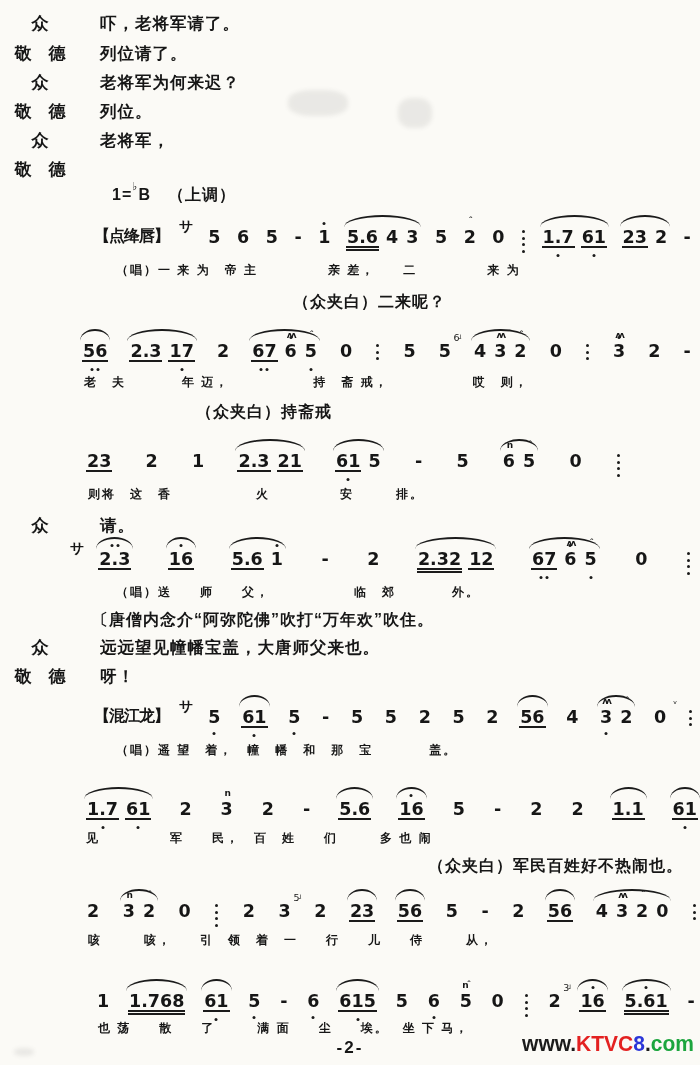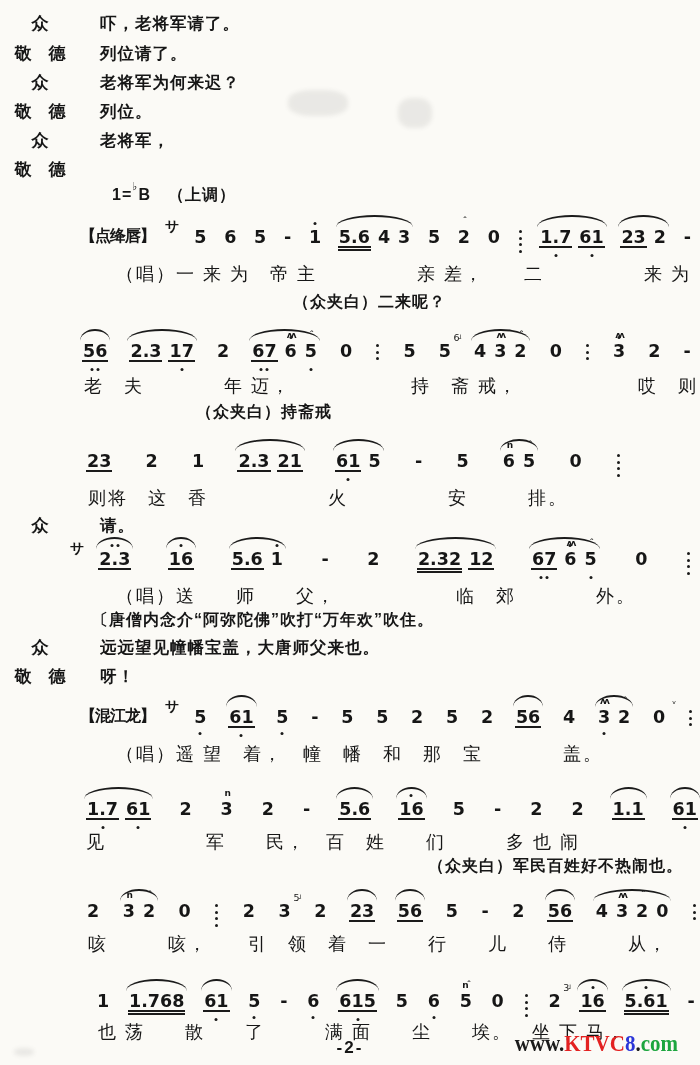--- a/index.html
+++ b/index.html
@@ -7,45 +7,45 @@
         font-family:"Liberation Sans","DejaVu Sans",sans-serif;color:#161616;}
   
   .dlg{position:absolute;left:8px;display:flex;align-items:baseline;}
   .spk{display:inline-block;width:64px;text-align:center;font-weight:700;font-size:17px;}
   .dtx{margin-left:28px;font-weight:700;font-size:16.5px;letter-spacing:1px;white-space:pre;}
   
   .keyline{position:absolute;font-weight:700;font-size:16px;letter-spacing:1px;}
   .keyline sup{font-size:11px;position:relative;top:-4px;}
   
   .mline{position:absolute;display:flex;align-items:flex-start;}
-  .tune{font-weight:700;font-size:16px;letter-spacing:-1px;white-space:nowrap;margin-right:6px;padding-top:14px;}
+  .tune{font-weight:700;font-size:16px;letter-spacing:-1px;white-space:nowrap;margin-right:6px;padding-top:14px;margin-left:14px;}
   .pre{font-weight:700;font-size:14px;margin:6px 14px 0 4px;}
   .notes{flex:1;display:flex;justify-content:space-between;align-items:flex-start;}
   .unit{position:relative;display:inline-flex;gap:6px;padding-top:16px;}
   .slur{position:absolute;top:3px;left:-2px;right:-2px;height:10px;
         border-top:2.2px solid #1b1b1b;border-radius:50% 50% 0 0/100% 100% 0 0;}
   .nt{position:relative;font-weight:700;font-size:17.5px;line-height:1.05;font-family:"DejaVu Sans",sans-serif;}
   .tx{display:inline-block;padding:0 1px;}
   .u1{border-bottom:2.2px solid #1b1b1b;}
   .u2{border-bottom:2.2px solid #1b1b1b;position:relative;}
   .u2::after{content:"";position:absolute;left:0;right:0;bottom:-5px;height:2px;background:#1b1b1b;}
   .orn{position:absolute;top:-11px;left:50%;transform:translateX(-50%);font-size:9px;font-weight:700;letter-spacing:-2px;white-space:nowrap;}
   .sup{position:absolute;top:-9px;right:-10px;font-size:9.5px;font-weight:400;}
   .dots{position:absolute;left:50%;transform:translateX(-50%);display:flex;gap:3px;}
   .dots.da{top:-6px;}
   .dots.db{bottom:-9px;}
   .dots b,.vdots b{width:3px;height:3px;border-radius:50%;background:#1b1b1b;display:block;}
   .vdots{display:flex;flex-direction:column;gap:3.5px;align-items:center;padding:2px 2px 0 2px;}
   
-  .lyric{position:absolute;font-weight:400;font-size:18px;white-space:pre;letter-spacing:2px;}
+  .lyric{position:absolute;font-weight:700;font-size:12px;white-space:pre;letter-spacing:2px;}
   .aside{position:absolute;font-weight:700;font-size:16px;white-space:pre;letter-spacing:1px;}
   .stage{position:absolute;font-weight:700;font-size:16px;letter-spacing:1px;}
   
   .pageno{position:absolute;left:0;width:700px;text-align:center;font-weight:700;font-size:17px;letter-spacing:2px;}
-  .wm{position:absolute;right:22px;font-weight:700;font-size:21px;letter-spacing:0;font-family:Liberation Serif, serif;}
+  .wm{position:absolute;right:6px;font-weight:700;font-size:21px;letter-spacing:0;font-family:Liberation Sans, sans-serif;}
   .wm span{display:inline-block;transform:scaleY(1.05);}
   
   .smudge{position:absolute;background:#555;opacity:.10;filter:blur(2px);border-radius:40%;}
 </style>
 </head>
 <body>
 
 <div id="page">
 
   <div class="dlg" style="top:12px">

